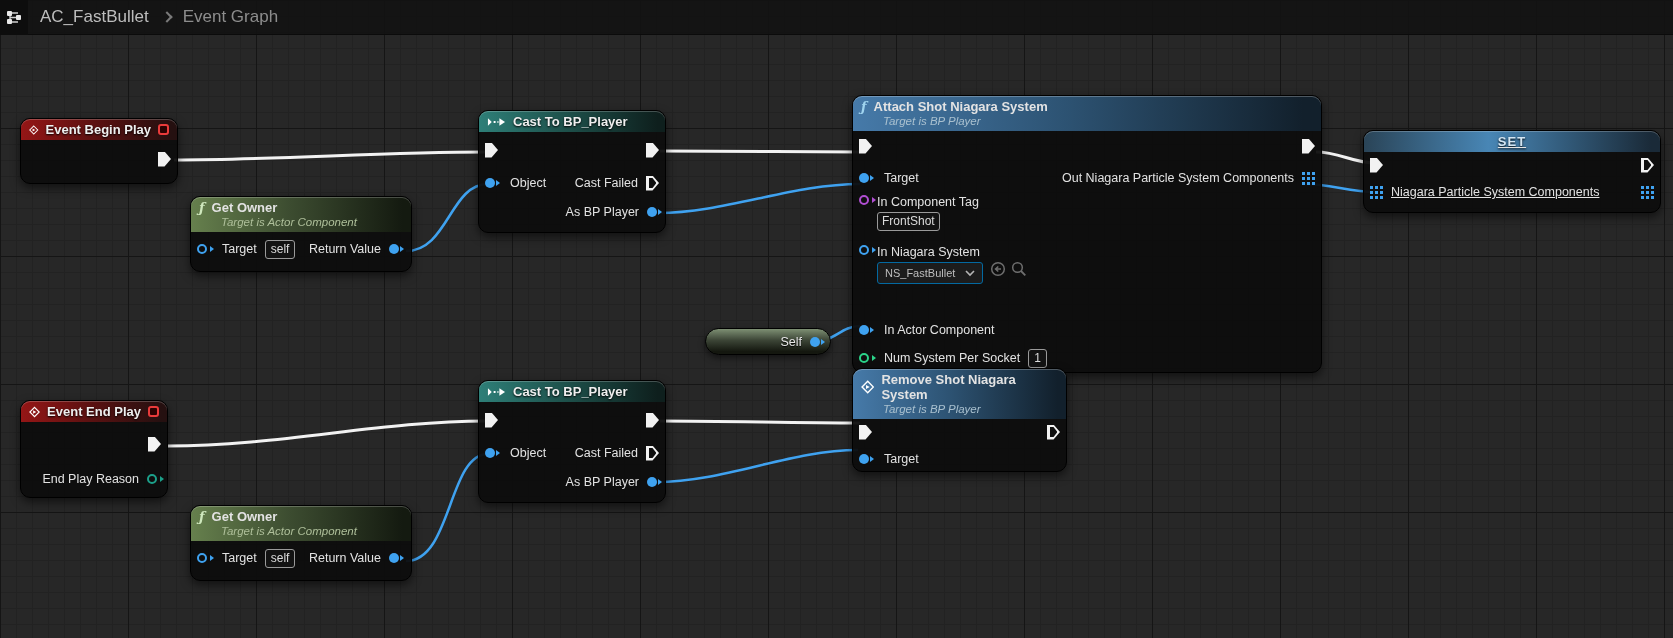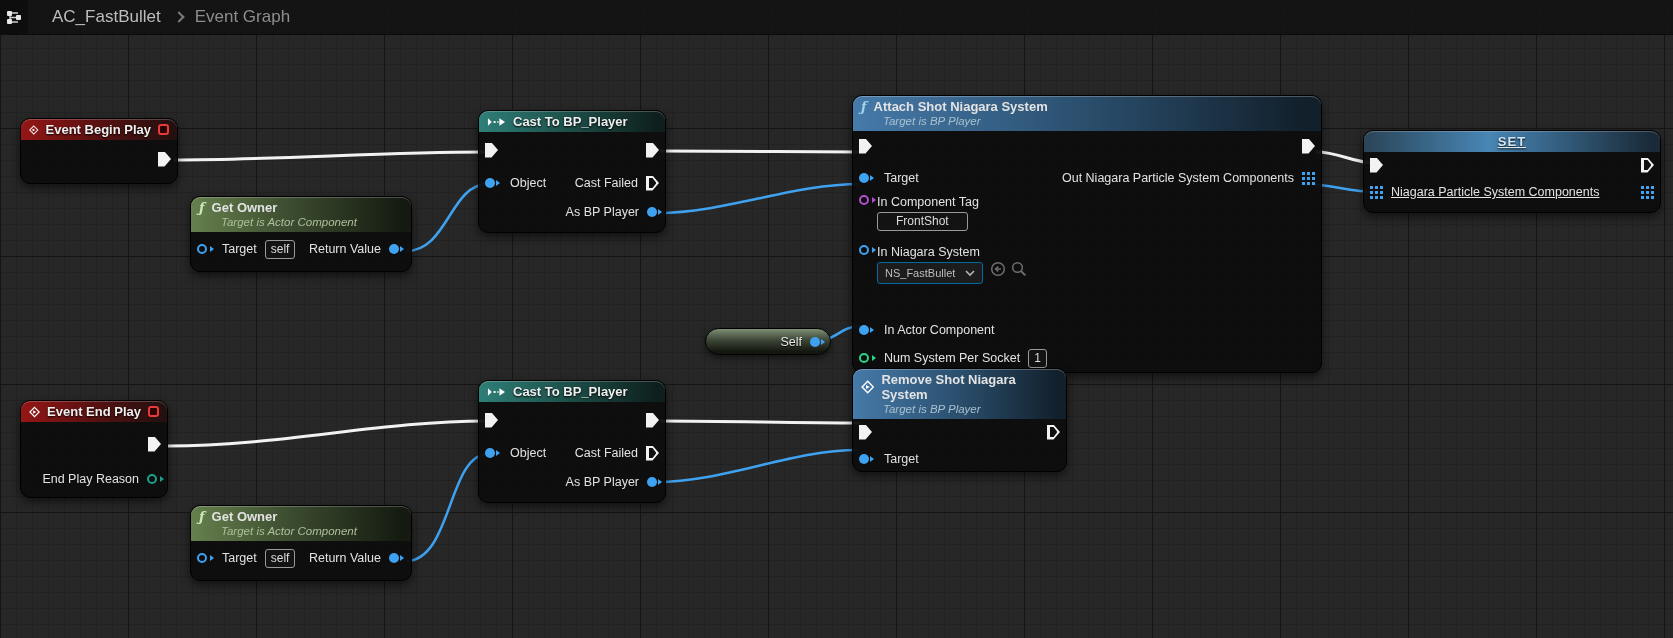--- a/index.html
+++ b/index.html
@@ -12,21 +12,21 @@
       linear-gradient(90deg,#151515 1px, transparent 1px),
       linear-gradient(#222222 1px, transparent 1px),
       linear-gradient(90deg,#222222 1px, transparent 1px);
     background-size:128px 128px,128px 128px,16px 16px,16px 16px;
     position:relative; color:#e3e3e3;
   }
   
   .topbar{position:absolute;left:0;top:0;width:100%;height:35px;background:rgba(18,18,18,.92);
     border-bottom:1px solid #0b0b0b;display:flex;align-items:center;z-index:5;}
   .topbar .iconbox{width:28px;height:35px;background:#0d0d0d;display:flex;align-items:center;justify-content:center;}
-  .crumb-bp{font-size:17px;color:#bdbdbd;margin-left:24px;}
+  .crumb-bp{font-size:17px;color:#bdbdbd;margin-left:12px;}
   .crumb-sep{width:8px;height:8px;border-top:2px solid #7a7a7a;border-right:2px solid #7a7a7a;
     transform:rotate(45deg);margin:0 12px 0 14px;}
   .crumb-graph{font-size:17px;color:#8d8d8d;}
   
   svg.wires{position:absolute;left:0;top:0;z-index:1;pointer-events:none;}
   
   .node{position:absolute;z-index:2;background:rgba(13,13,13,.95);border:1px solid #000;
     border-radius:10px;box-shadow:0 4px 10px rgba(0,0,0,.55);}
   .hdr{border-radius:9px 9px 0 0;padding:3px 8px 3px 8px;display:flex;align-items:center;gap:7px;
     box-shadow:inset 0 1px 0 rgba(255,255,255,.22);}
@@ -56,21 +56,21 @@
   .pin.h{border:2.5px solid var(--c);background:transparent;}
   .c-blue{--c:#3fa2f0;} .c-purple{--c:#b14ed2;} .c-green{--c:#2bd389;} .c-teal{--c:#1ca08a;}
   .pin-pad{width:7px;flex:none;}
   
   .pexec{width:13px;height:15px;flex:none;position:relative;background:#f2f2f2;
     clip-path:polygon(0 0,50% 0,100% 50%,50% 100%,0 100%);}
   .pexec.hollow::after{content:"";position:absolute;inset:2.6px;background:#0f0f0f;
     clip-path:polygon(0 0,50% 0,100% 50%,50% 100%,0 100%);}
   
   .vbox{background:#131313;border:1px solid #9a9a9a;border-radius:3px;color:#dcdcdc;
-    font-size:12px;height:19px;line-height:17px;padding:0 18px;white-space:nowrap;}
+    font-size:12px;height:19px;line-height:17px;padding:0 4px;white-space:nowrap;}
   .vbox.tiny{padding:0 5px;}
   
   .sect{display:flex;padding:0 6px;}
   .sect .stack{display:flex;flex-direction:column;margin-left:8px;}
   .sect .stack .slbl{font-size:12.5px;color:#e2e2e2;margin-bottom:3px;white-space:nowrap;}
   .sect .pin{margin-bottom:5px;}
   .dropdown{background:#1c1c1c;border:1px solid #0369a1;border-radius:3px;height:22px;
     display:flex;align-items:center;gap:10px;padding:0 7px;color:#bdbdbd;font-size:11px;}
   .dd-extra{display:flex;align-items:center;gap:5px;margin-left:7px;margin-bottom:4px;}
   

